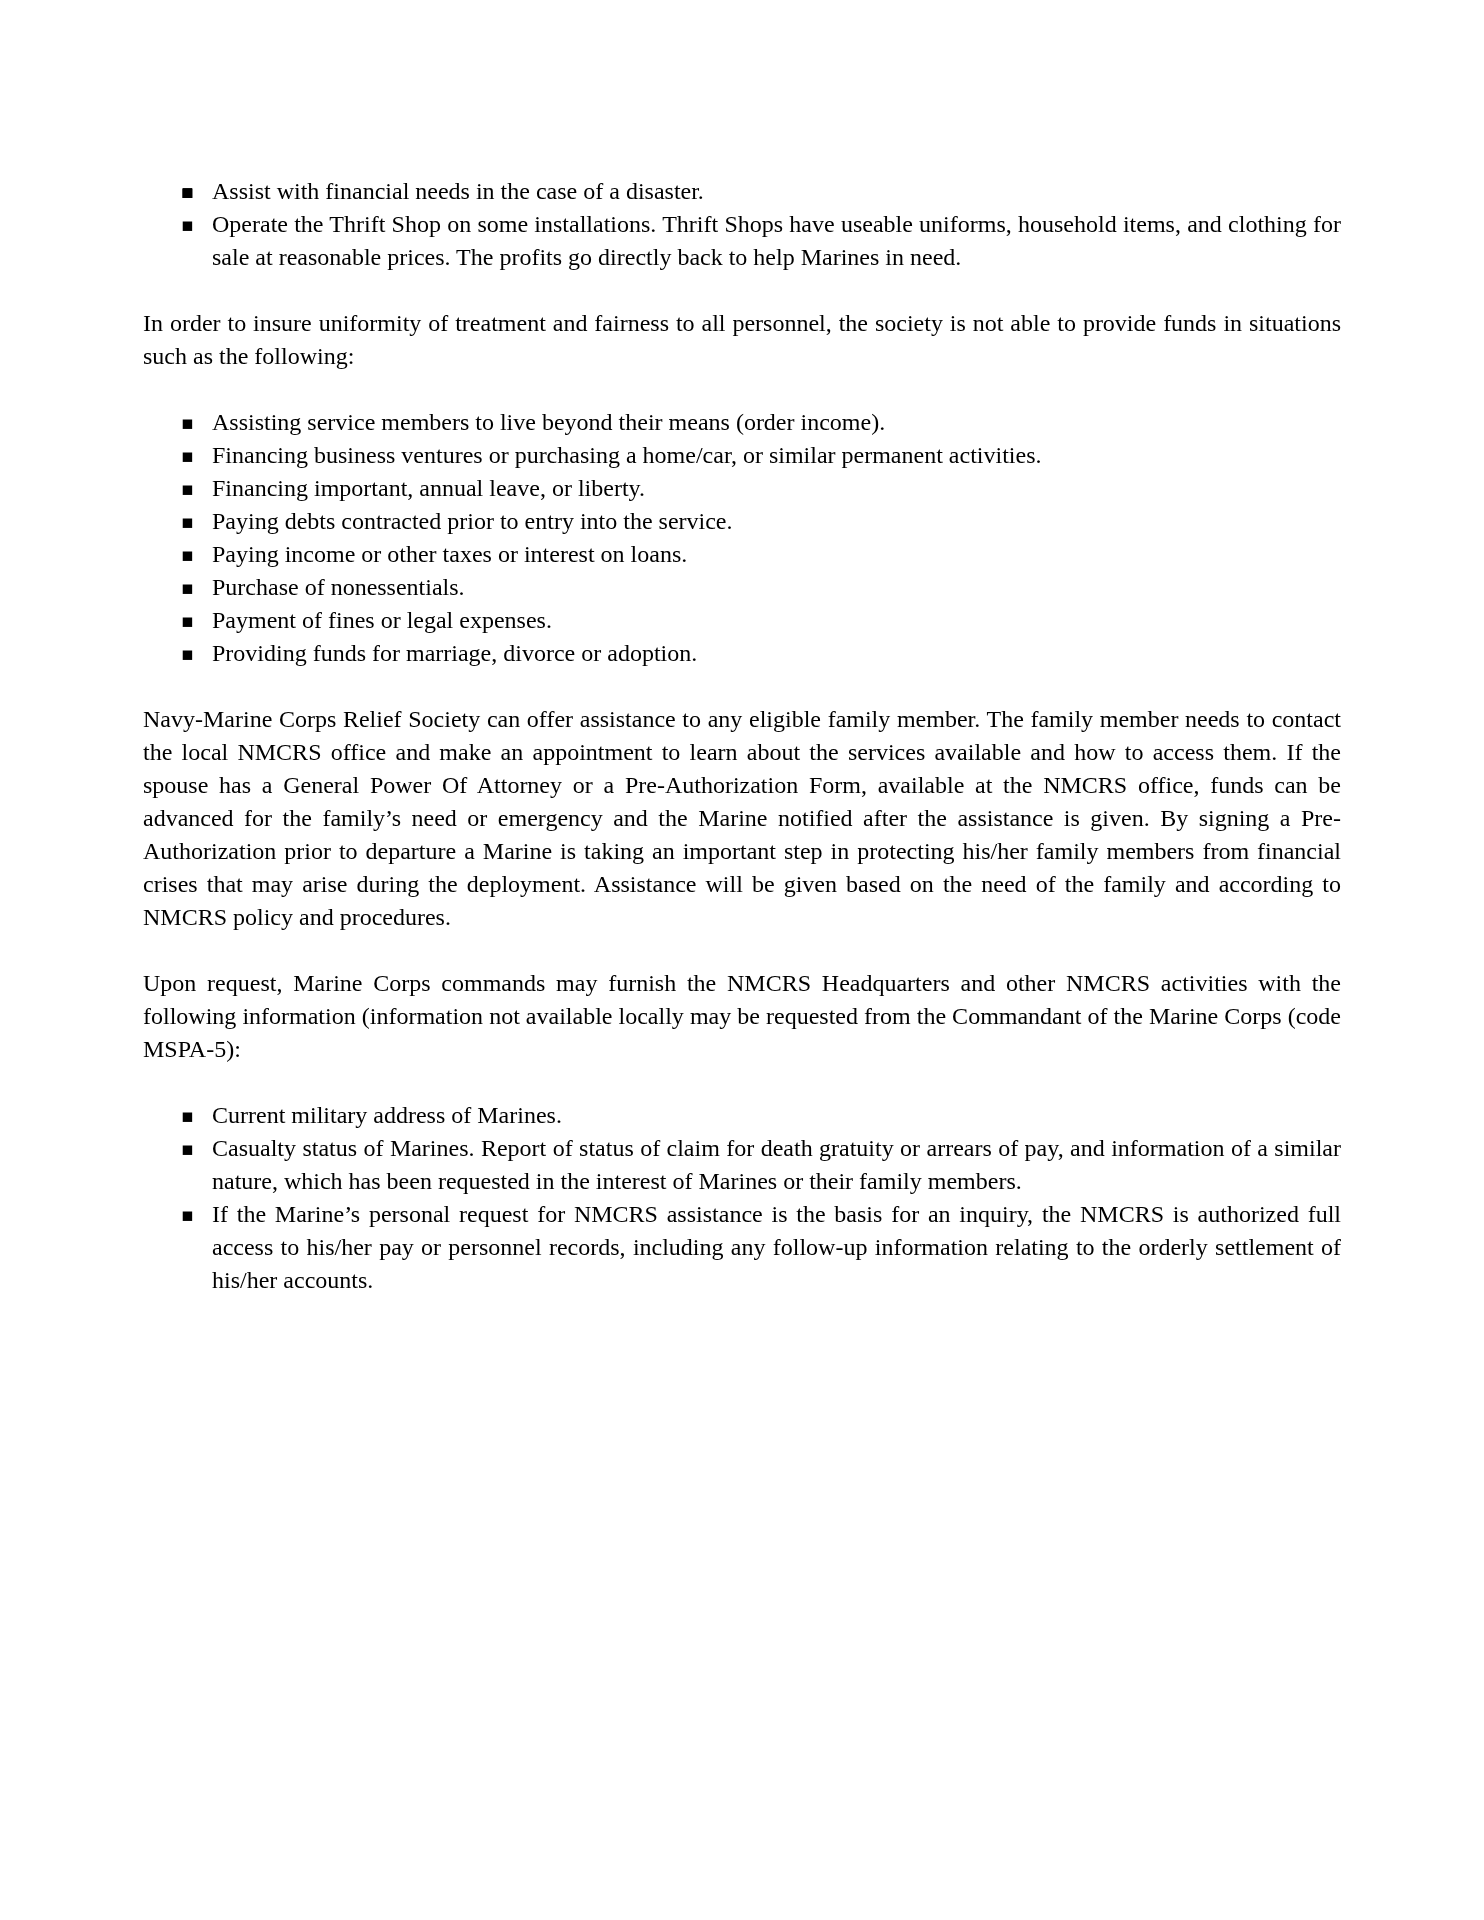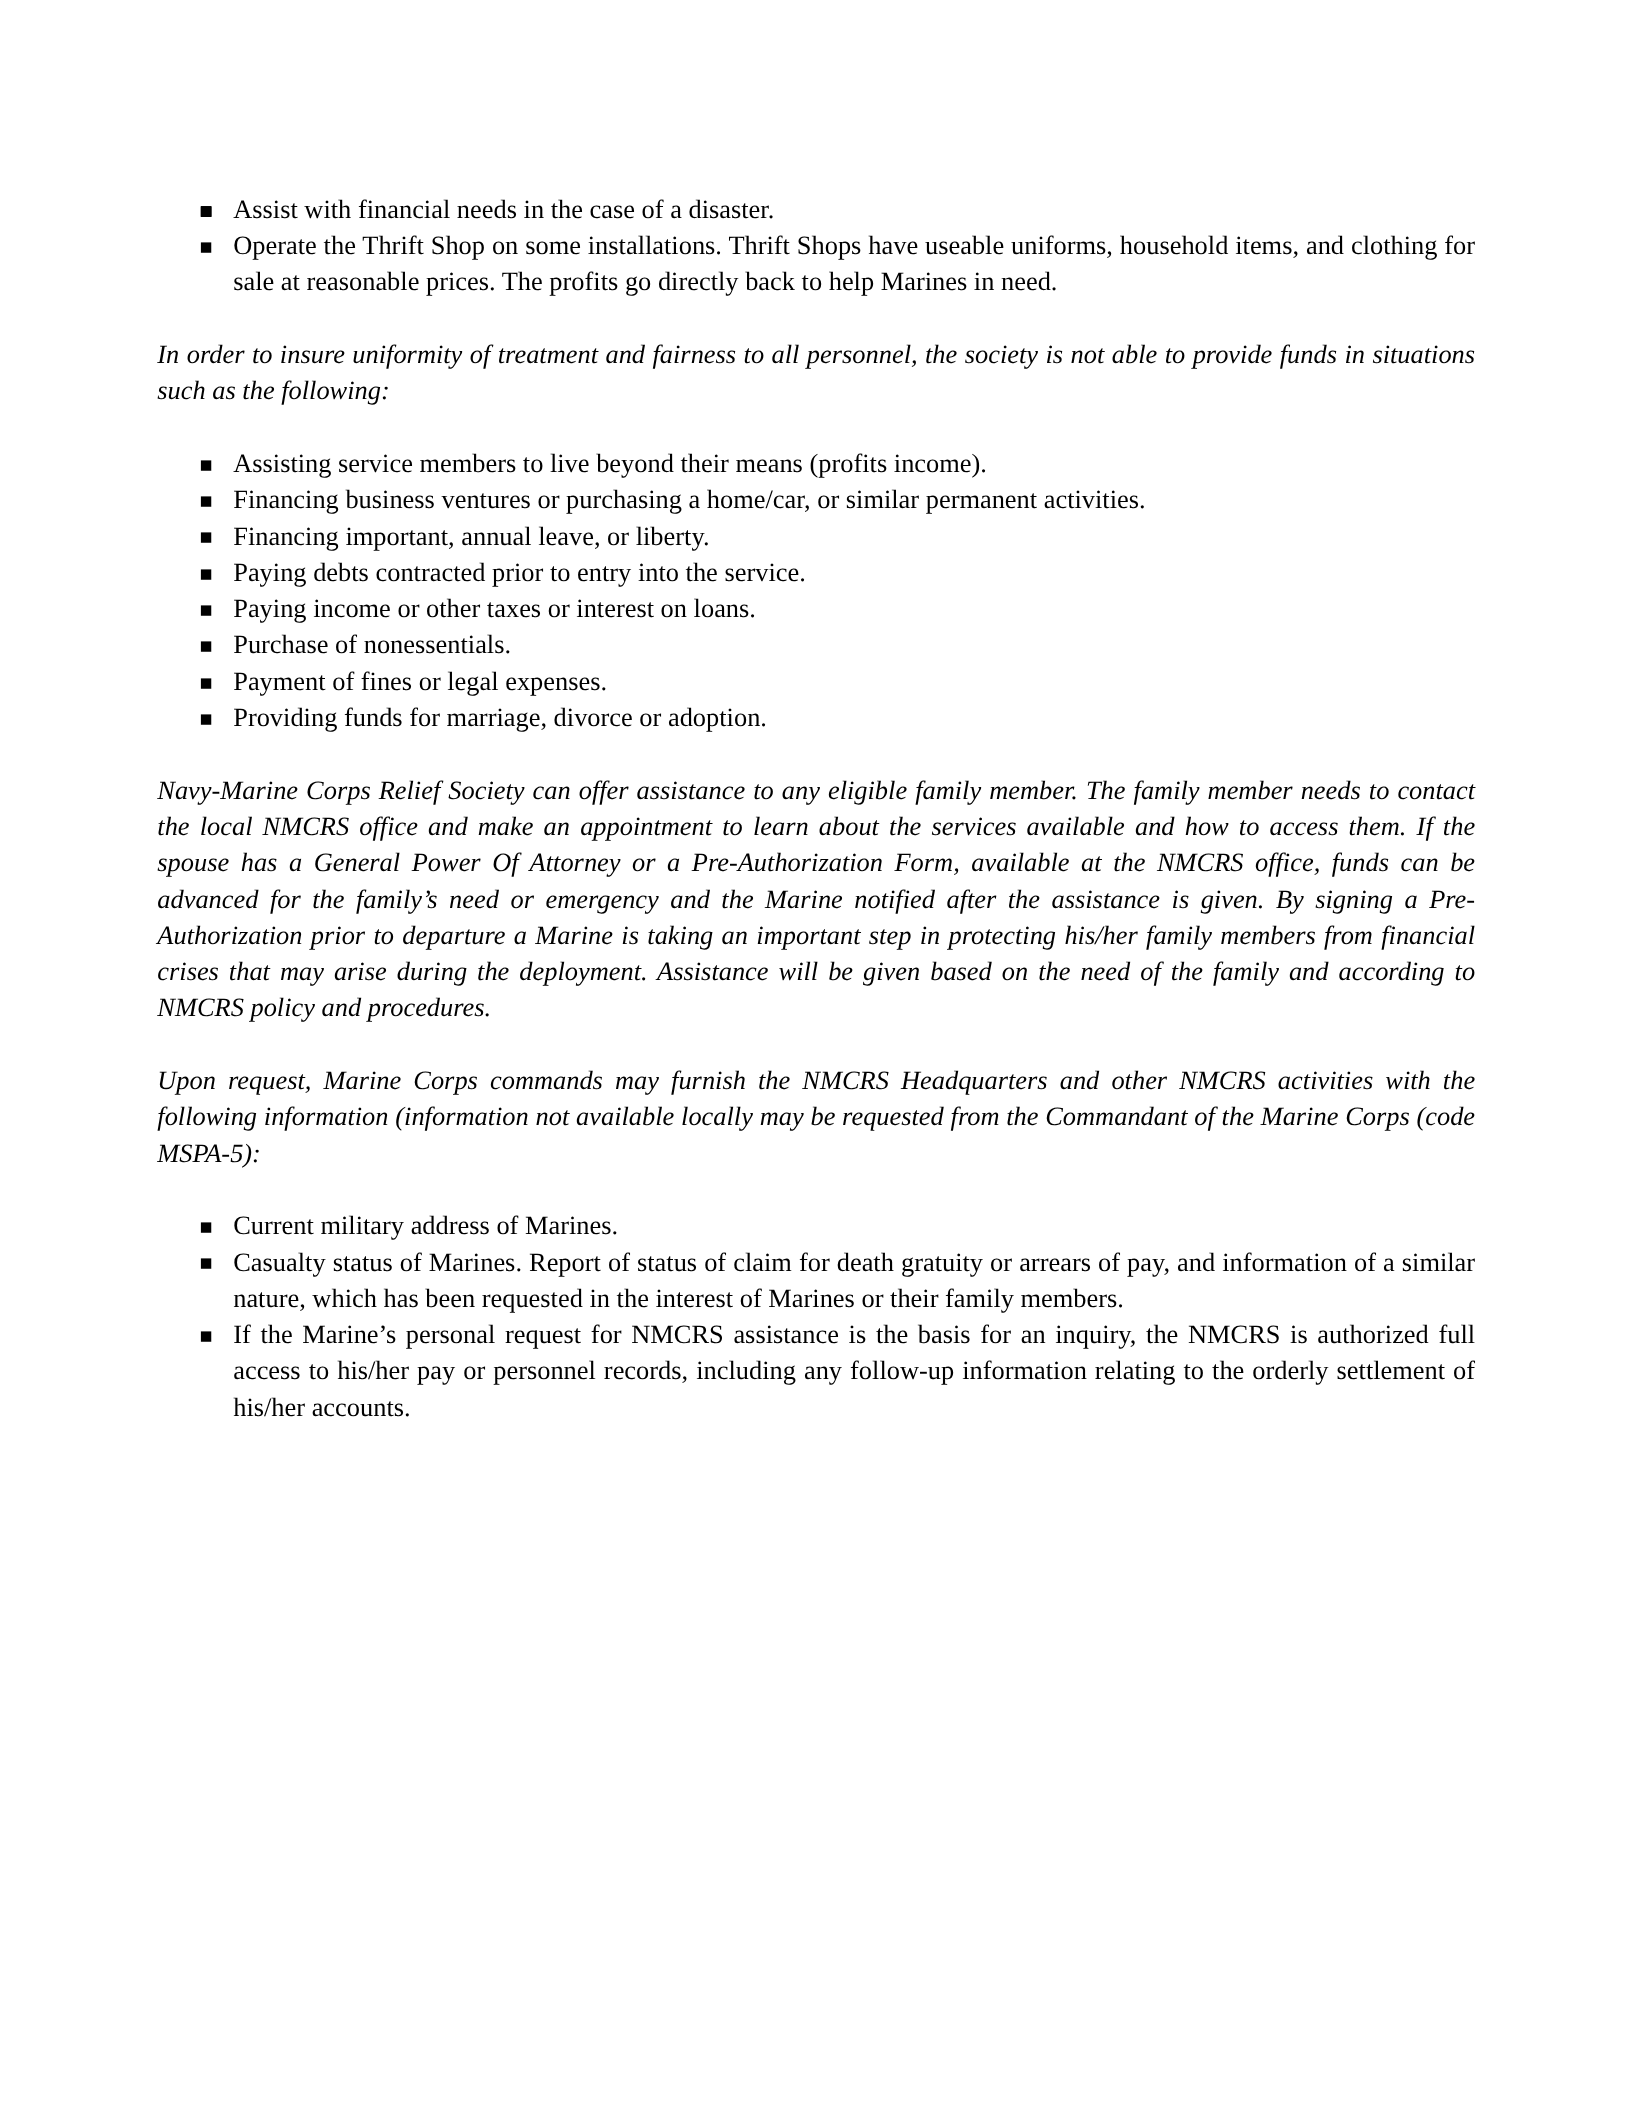--- a/index.html
+++ b/index.html
@@ -25,21 +25,20 @@
   }
   .block {
     margin-top: 33px;
   }
   .block:first-child {
     margin-top: 0;
   }
   p.block {
     margin-bottom: 0;
     text-align: justify;
-    font-style: italic;
   }
   ul.bullet-list {
     list-style: none;
     margin: 0;
     padding: 0;
   }
   ul.bullet-list.block {
     margin-top: 33px;
   }
   ul.bullet-list li {
@@ -80,21 +79,21 @@
         <span class="bullet">▪</span>
         <span>Operate the Thrift Shop on some installations. Thrift Shops have useable uniforms, household items, and clothing for sale at reasonable prices.  The profits go directly back to help Marines in need.</span>
       </li>
     </ul>
 
     <p class="block">In order to insure uniformity of treatment and fairness to all personnel, the society is not able to provide funds in situations such as the following:</p>
 
     <ul class="bullet-list block">
       <li>
         <span class="bullet">▪</span>
-        <span>Assisting service members to live beyond their means (profits income).</span>
+        <span>Assisting service members to live beyond their means (order income).</span>
       </li>
       <li>
         <span class="bullet">▪</span>
         <span>Financing business ventures or purchasing a home/car, or similar permanent activities.</span>
       </li>
       <li>
         <span class="bullet">▪</span>
         <span>Financing important, annual leave, or liberty.</span>
       </li>
       <li>

